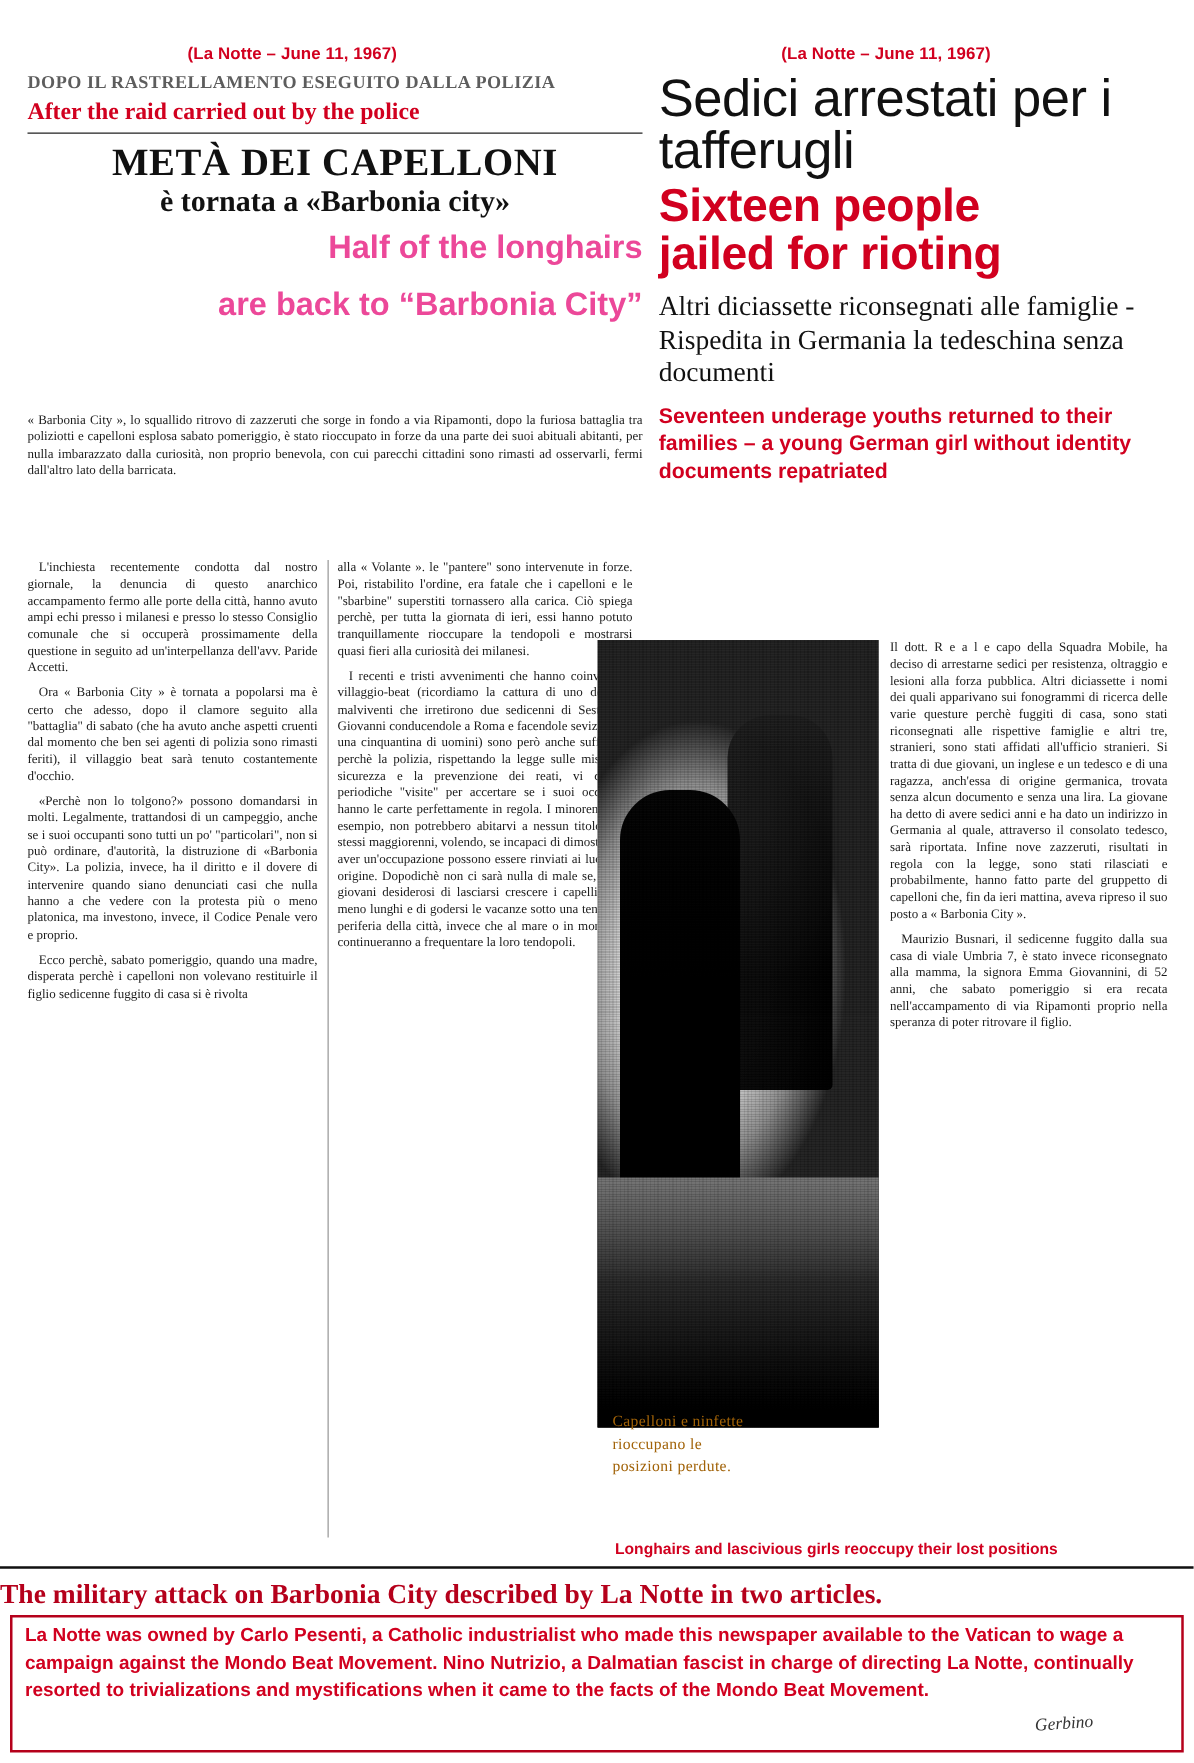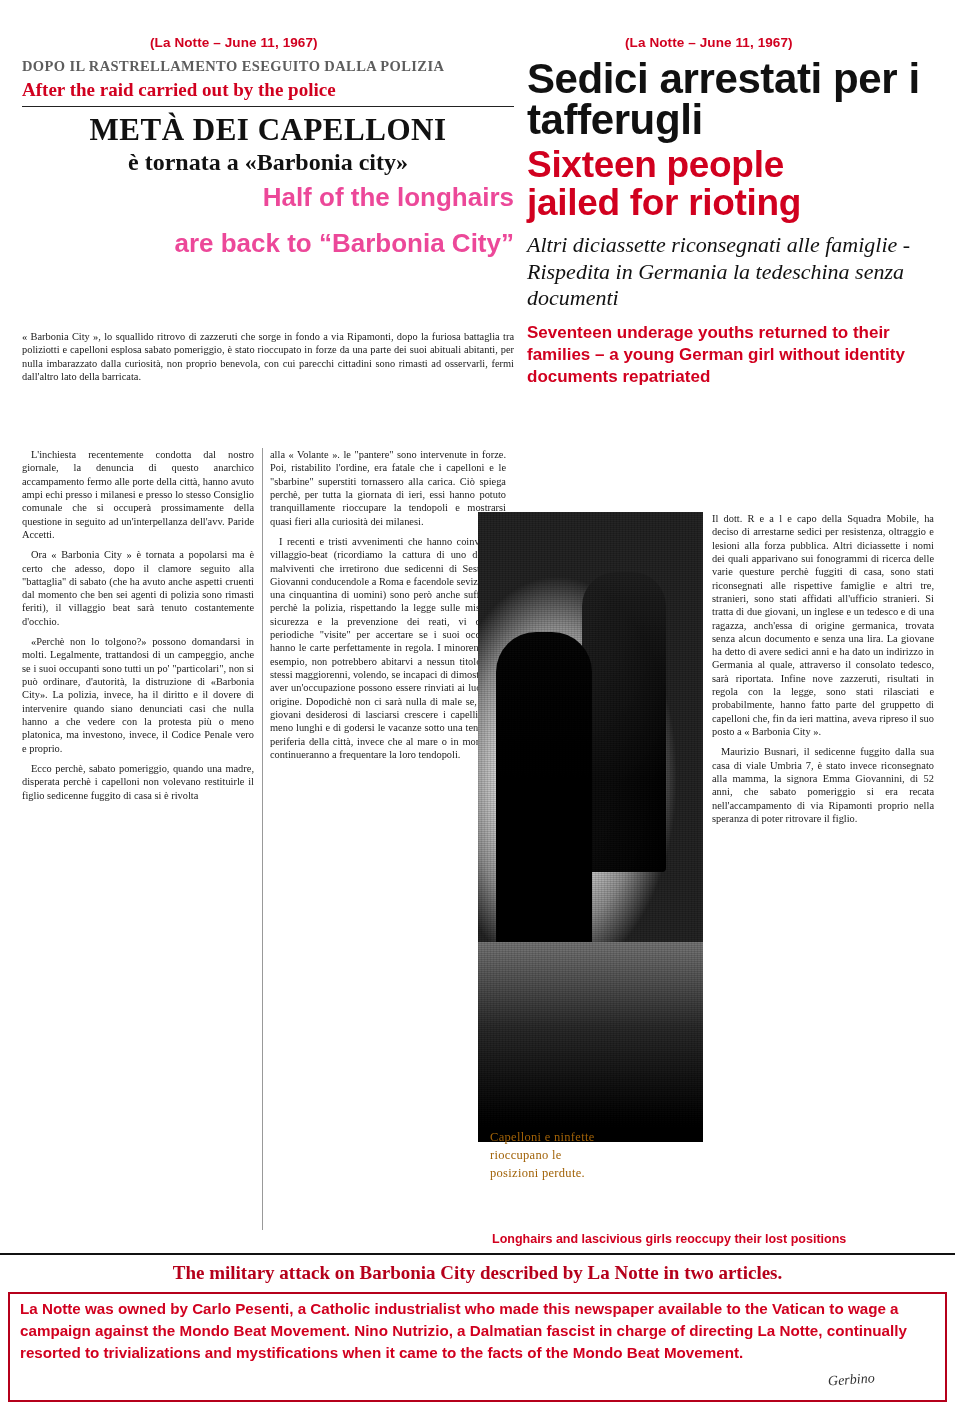--- a/index.html
+++ b/index.html
@@ -50,31 +50,31 @@
   #left-head-2{font-size:24px;line-height:1.1;margin-top:3px;}
   .head-en{
     font-family:"Liberation Sans", sans-serif;
     font-weight:bold;color:#ec4899;text-align:right;
     font-size:26px;line-height:1.15;margin-top:7px;
   }
 
   
   #right-head-1{
     font-family:"Liberation Sans", sans-serif;
-    font-weight:bold;color:#111;
+    font-weight:normal;color:#111;
     font-size:42px;line-height:0.98;letter-spacing:-.4px;
   }
   #right-head-en{
     font-family:"Liberation Sans", sans-serif;
     font-weight:bold;color:#d1001f;
     font-size:37px;line-height:1.02;margin-top:6px;letter-spacing:-.3px;
   }
   #right-sub-it{
     font-family:"Liberation Serif", serif;
-    font-style:italic;color:#111;
+    color:#111;
     font-size:22px;line-height:1.22;margin-top:10px;
   }
   #right-sub-en{
     font-family:"Liberation Sans", sans-serif;
     font-weight:bold;color:#d1001f;
     font-size:17px;line-height:1.3;margin-top:10px;
   }
 
   
   .body-text{
@@ -138,23 +138,23 @@
     position:absolute;left:492px;top:1232px;width:438px;
     font-family:"Liberation Sans", sans-serif;
     font-size:12.5px;font-weight:bold;color:#d1001f;
   }
 
   #right-article{position:absolute;left:712px;top:512px;width:222px;height:715px;}
 
   
   #bottom-rule{position:absolute;left:0;top:1253px;width:955px;height:2px;background:#111;}
   #bottom-title{
-    position:absolute;left:0;top:1262px;width:955px;text-align:center;
-    font-family:"Liberation Serif", serif;
-    font-weight:bold;font-size:19px;color:#b5001b;
+    position:absolute;left:0;top:1262px;width:955px;text-align:left;
+    font-family:"Liberation Serif", serif;
+    font-weight:bold;font-size:22px;color:#b5001b;
   }
   #bottom-box{
     position:absolute;left:8px;top:1292px;width:939px;height:110px;
     border:2px solid #b5001b;
     box-sizing:border-box;
   }
   #bottom-text{
     position:absolute;left:20px;top:1298px;width:908px;
     font-family:"Liberation Sans", sans-serif;
     font-size:15.2px;line-height:1.46;color:#d1001f;font-weight:bold;

